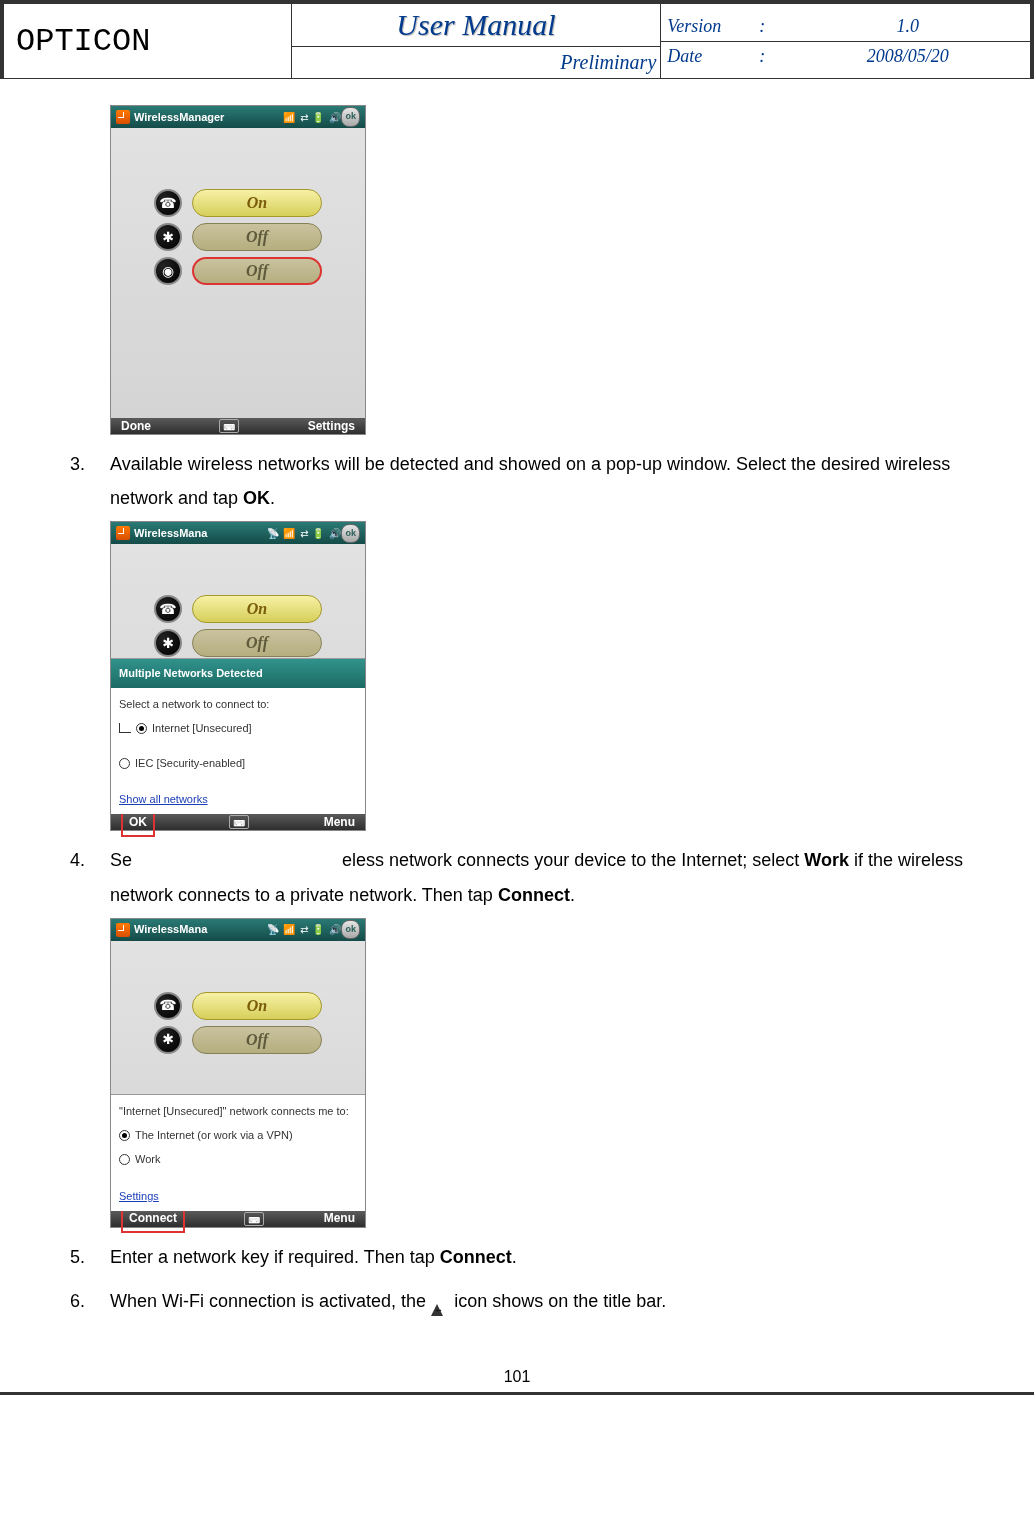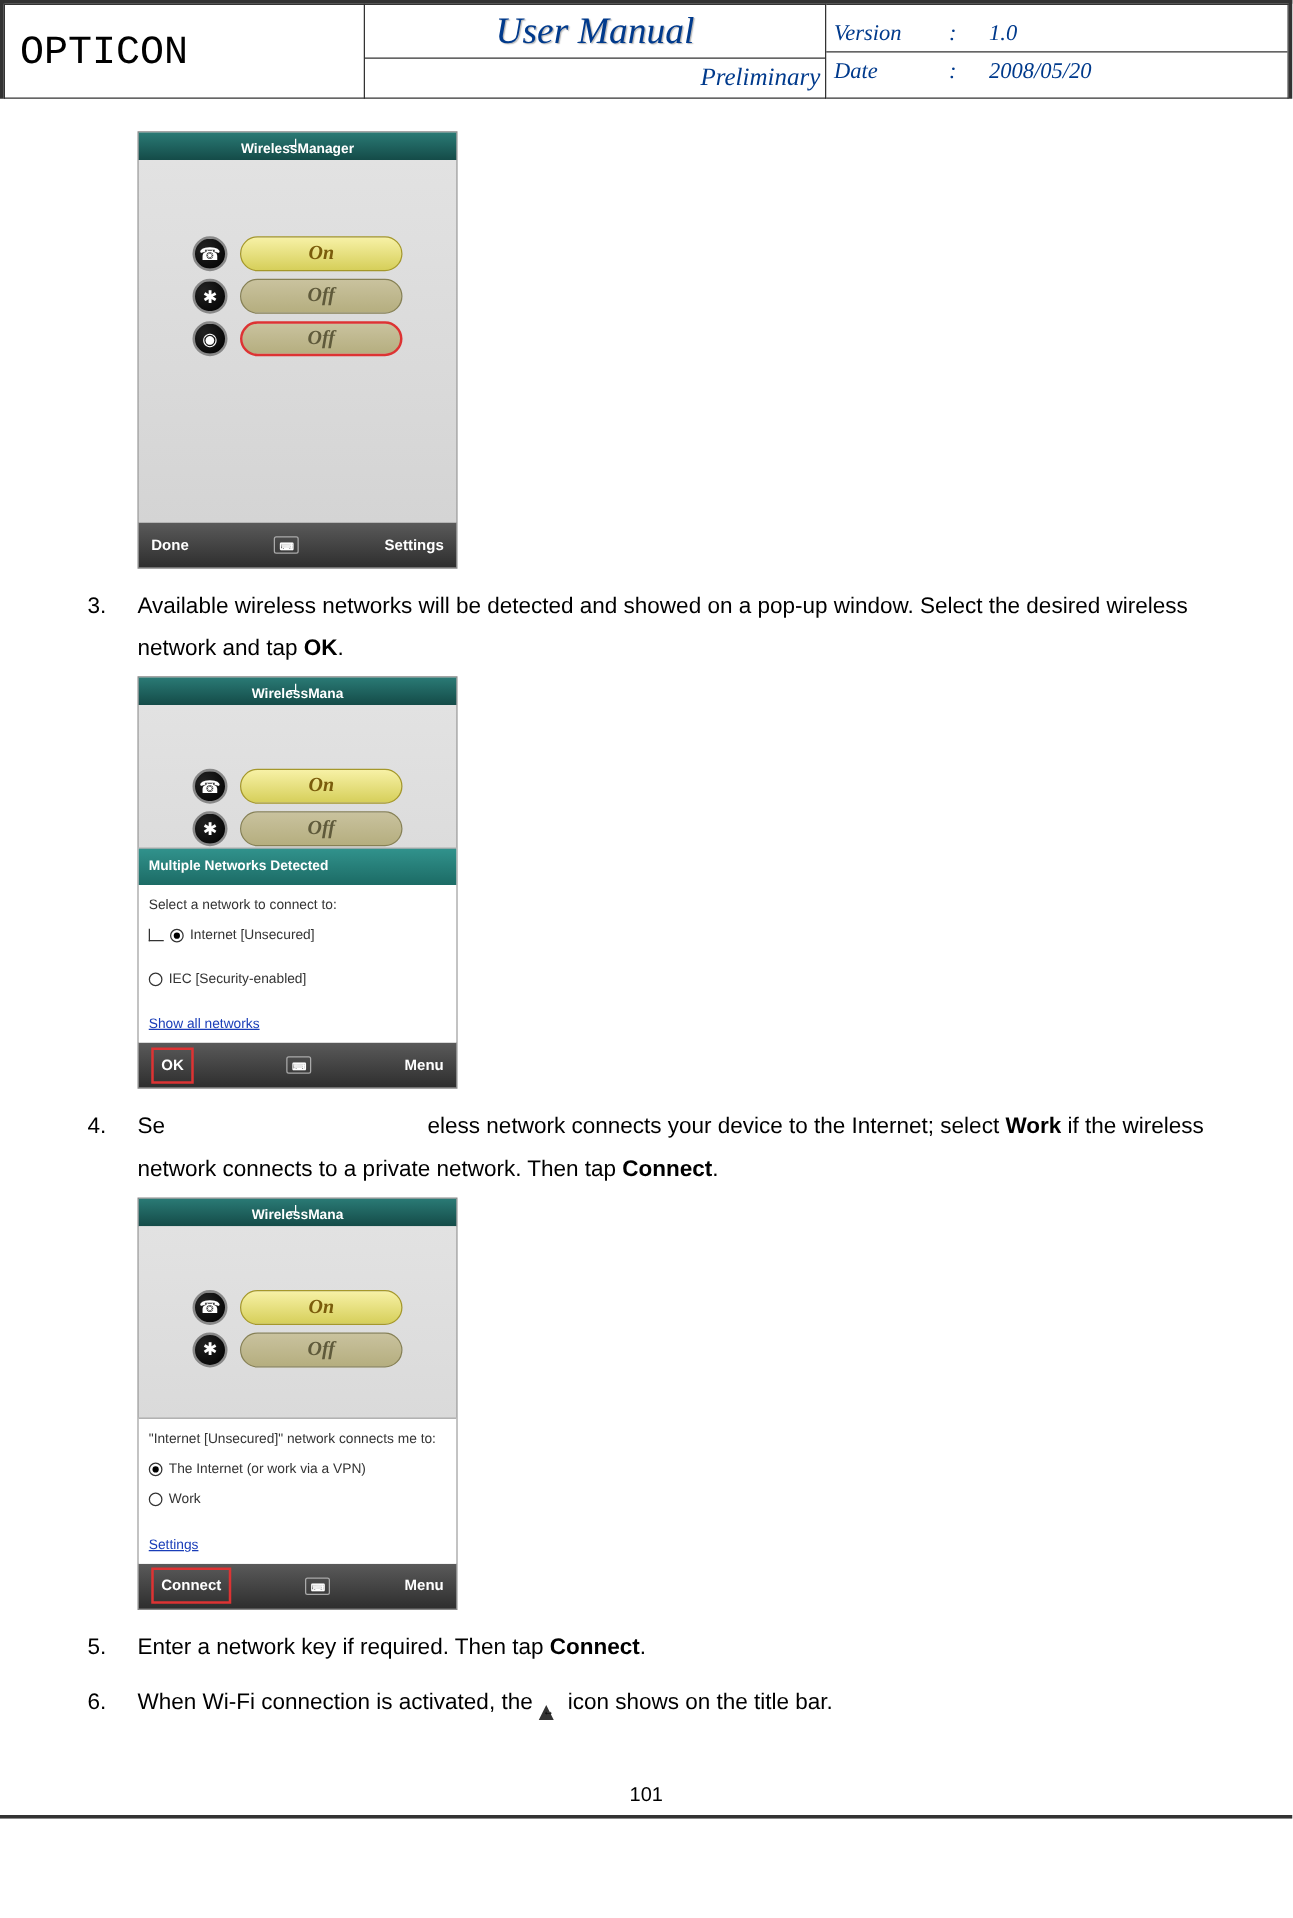--- a/index.html
+++ b/index.html
@@ -59,21 +59,21 @@
       color: #003a8c;
       font-family: Georgia, serif;
     }
     .meta-row {
       display: flex;
       padding: 4px 6px;
       gap: 12px;
     }
     .meta-label { width: 80px; }
     .meta-colon { width: 20px; }
-    .meta-value { flex: 1; }
+    .meta-value { flex: 1; text-align: center; }
     .meta-divider { border-top: 1px solid #333; }
     .content {
       padding: 20px 70px 30px 70px;
       font-size: 18px;
       line-height: 1.9;
     }
     .step-row {
       display: flex;
       margin-top: 10px;
     }
@@ -92,21 +92,20 @@
       font-size: 11px;
     }
     .wm-titlebar {
       background: linear-gradient(#2a7a75, #144b48);
       color: #fff;
       display: flex;
       align-items: center;
       padding: 3px 5px;
       font-size: 11px;
       height: 22px;
-      flex-direction: column;
     }
     .wm-titlebar .ws-icon {
       width: 14px; height: 14px;
       background: linear-gradient(#ff7a00, #d84e00);
       border-radius: 2px;
       margin-right: 4px;
       position: relative;
     }
     .wm-titlebar .ws-icon::after {
       content: "";
@@ -239,21 +238,21 @@
     }
     .wm-bottombar {
       background: linear-gradient(#5a5a5a, #2e2e2e);
       color: #fff;
       display: flex;
       justify-content: space-between;
       align-items: center;
       padding: 4px 10px;
       font-size: 12px;
       font-weight: bold;
-      height: 36px;
+      height: 16px;
     }
     .wm-bottombar .kbd {
       width: 20px; height: 14px;
       border: 1px solid #aaa;
       border-radius: 2px;
       font-size: 8px;
       text-align: center;
     }
     .btn-highlight {
       border: 2px solid #d33;

